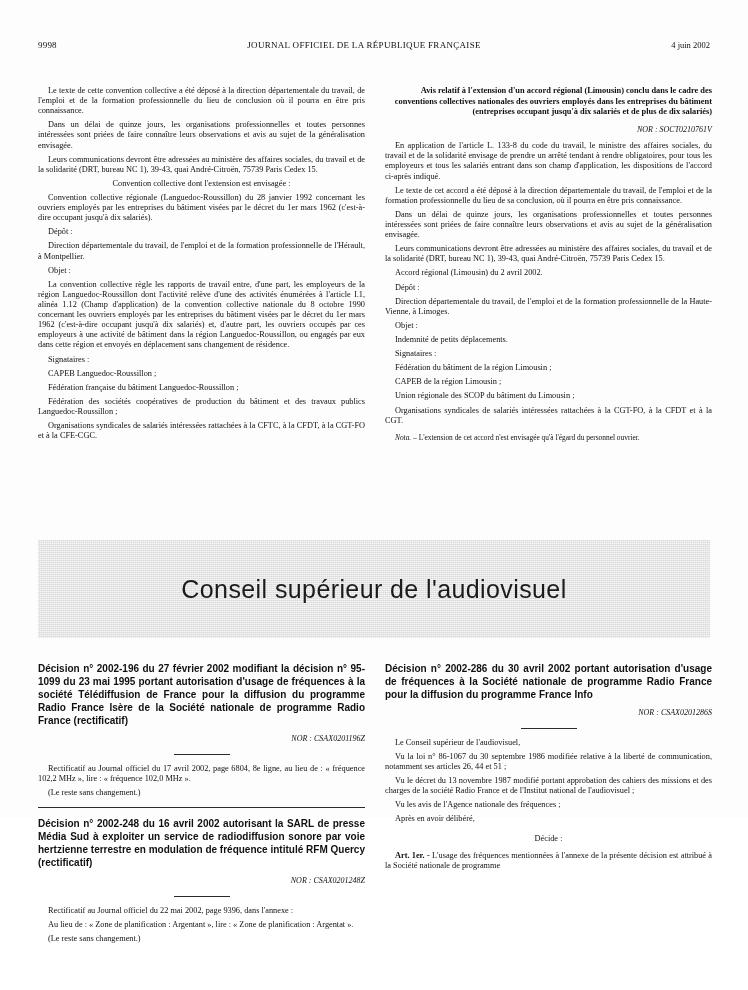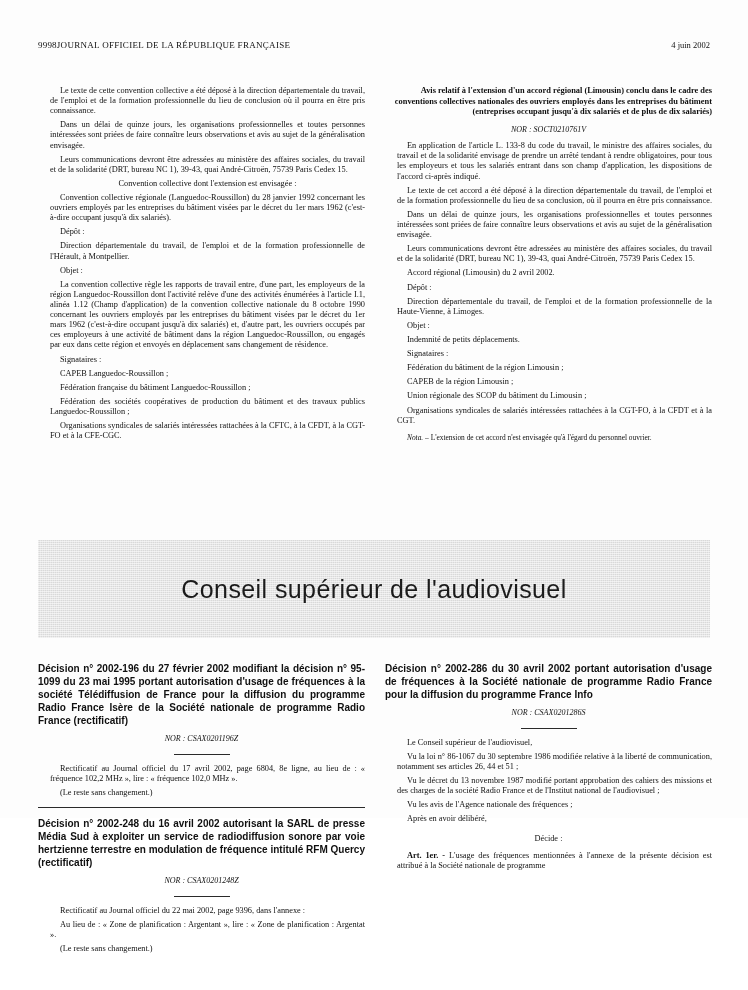--- a/index.html
+++ b/index.html
@@ -34,48 +34,49 @@
     font-size: 8.5px;
   }
   .page-header .folio {
     font-size: 9px;
     letter-spacing: 0.2px;
   }
   .page-header .journal-title {
     font-size: 9px;
     letter-spacing: 0.3px;
     flex: 1;
+    text-align: center;
   }
   .page-header .issue-date {
     font-size: 8.5px;
   }
   
   .columns {
     position: absolute;
     left: 38px;
     top: 86px;
     width: 674px;
     display: flex;
     gap: 20px;
   }
   .col {
     width: 327px;
   }
   p {
-    margin: 0 0 4px 12px;
+    margin: 0 0 4px 0;
     font-size: 8.3px;
     line-height: 1.22;
     text-align: justify;
     text-indent: 10px;
     hyphens: auto;
   }
   p.center { text-align: center; text-indent: 0; }
   p.label { text-align: left; text-indent: 10px; }
   .nor {
-    text-align: center;
+    text-align: right;
     text-indent: 0;
     font-size: 8px;
     margin: 7px 0 7px 0;
     font-style: italic;
     font-family: Liberation Serif, serif;
   }
   .avis-title {
     font-weight: bold;
     font-size: 8.4px;
     text-align: right;

